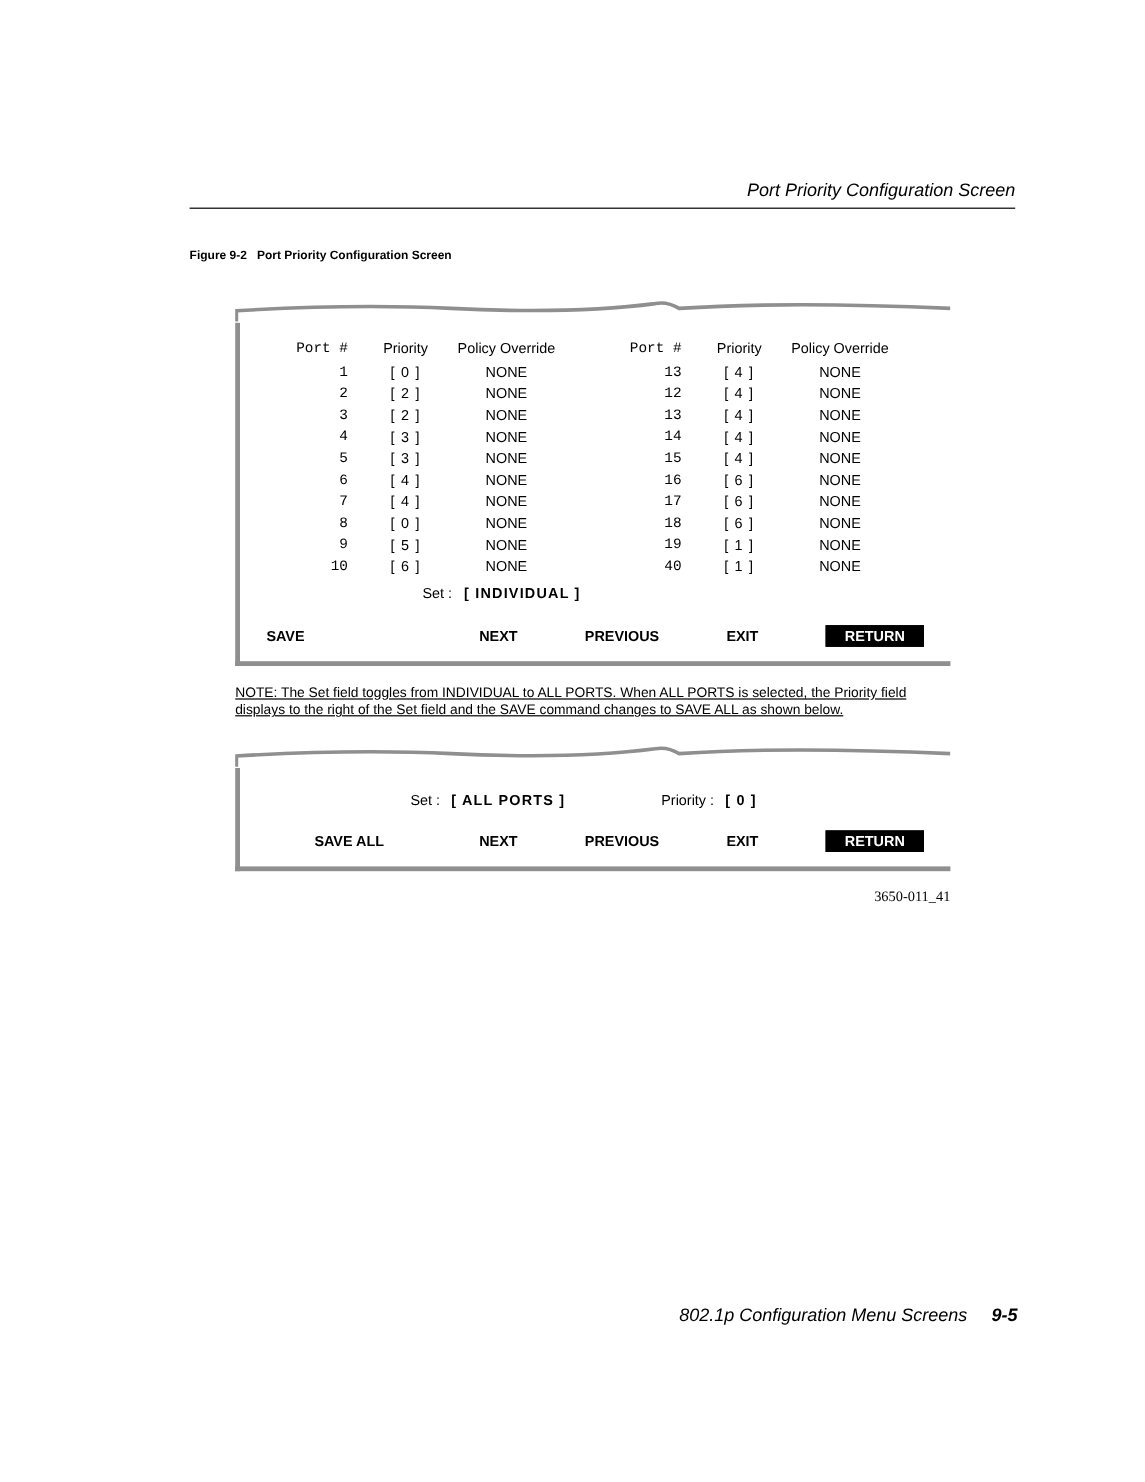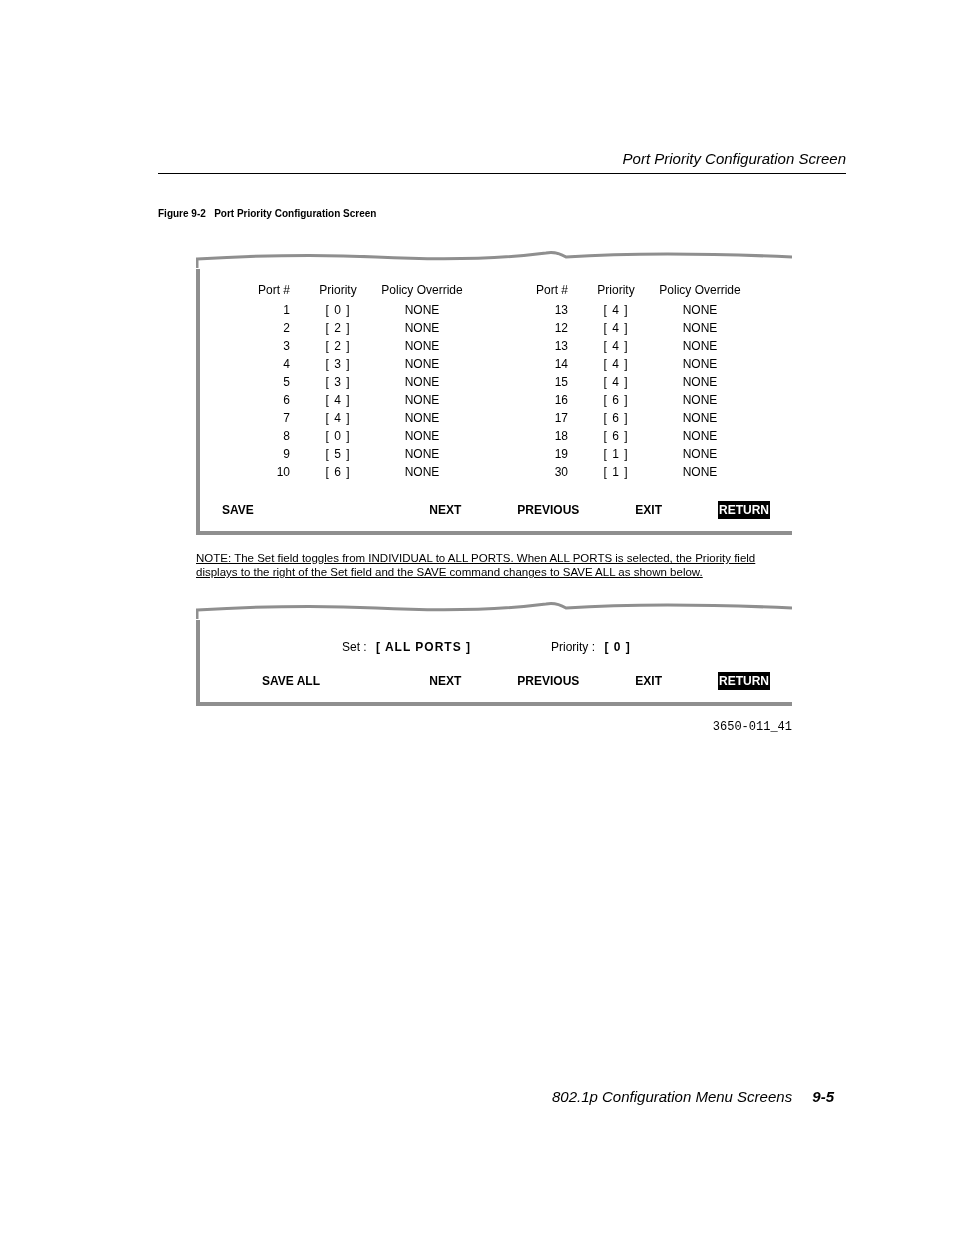--- a/index.html
+++ b/index.html
@@ -67,21 +67,21 @@
     gap: 40px;
     padding: 0 16px;
   }
   .port-col { flex: 1; }
   .port-header, .port-row {
     display: flex;
     font-family: Arial, Helvetica, sans-serif;
     font-size: 12px;
   }
   .port-header { margin-bottom: 4px; }
-  .cell-port   { width: 70px; text-align: right; padding-right: 18px;}
+  .cell-port   { width: 70px; text-align: right; padding-right: 18px; font-family: Liberation Mono, monospace;}
   .cell-prio   { width: 60px; text-align: center; }
   .cell-over   { flex: 1; text-align: center; }
   .port-row .cell-prio { letter-spacing: 1px; }
   .port-row { line-height: 18px; }
   .set-line {
     font-family: Arial, Helvetica, sans-serif;
     font-size: 12px;
     text-align: left;
     padding-left: 130px;
     margin-top: 6px;
@@ -94,21 +94,21 @@
     font-weight: bold;
     margin-top: 20px;
     align-items: center;
   }
   .cmd-bar .cmd { margin-right: auto; }
   .cmd-bar .cmd, .cmd-bar .cmd2 { }
   .cmd2 { margin-left: 56px; }
   .cmd-return {
     background: #000;
     color: #fff;
-    padding: 1px 0;
+    padding: 1px 15px;
     border: 1px solid #000;
     margin-left: 56px;
   }
   .note {
     margin: 16px 0 18px 38px;
     width: 596px;
     font-size: 11.5px;
     line-height: 1.25;
     font-family: Arial, Helvetica, sans-serif;
     text-decoration: underline;
@@ -120,27 +120,27 @@
     padding: 6px 16px 0 120px;
     align-items: flex-start;
   }
   .panel2 .set-row .block1 { margin-right: 80px; }
   .panel2 .set-row .lbl { margin-right: 6px; }
   .panel2 .set-row .val { font-weight: bold; letter-spacing: 1px;}
   .artifact-id {
     margin: 4px 38px 0 0;
     text-align: right;
     font-size: 12px;
-    font-family: Liberation Mono, monospace;
+    font-family: Liberation Serif, serif;
     width: 634px;
   }
   .footer {
     position: absolute;
     bottom: 130px;
-    right: 120px;
+    right: 106px;
     font-family: Arial, Helvetica, sans-serif;
     font-size: 15px;
   }
   .footer .book { font-style: italic; margin-right: 16px; }
   .footer .pn { font-style: italic; font-weight: bold; }
 </style>
 </head>
 <body>
 
 <div class="page">
@@ -264,26 +264,29 @@
                 <div class="cell-port">18</div>
                 <div class="cell-prio">[ 6 ]</div>
                 <div class="cell-over">NONE</div>
               </div>
               <div class="port-row">
                 <div class="cell-port">19</div>
                 <div class="cell-prio">[ 1 ]</div>
                 <div class="cell-over">NONE</div>
               </div>
               <div class="port-row">
-                <div class="cell-port">30</div>
+                <div class="cell-port">40</div>
                 <div class="cell-prio">[ 1 ]</div>
                 <div class="cell-over">NONE</div>
               </div>
             </div>
         </div>
+      </div>
+      <div class="set-line">
+        <span>Set :</span>&nbsp;&nbsp;&nbsp;<span class="set-val">[ INDIVIDUAL ]</span>
       </div>
       <div class="cmd-bar">
         <span class="cmd">SAVE</span>
         <span class="cmd2">NEXT</span>
         <span class="cmd2">PREVIOUS</span>
         <span class="cmd2">EXIT</span>
         <span class="cmd-return">RETURN</span>
       </div>
     </div>
   </div>

